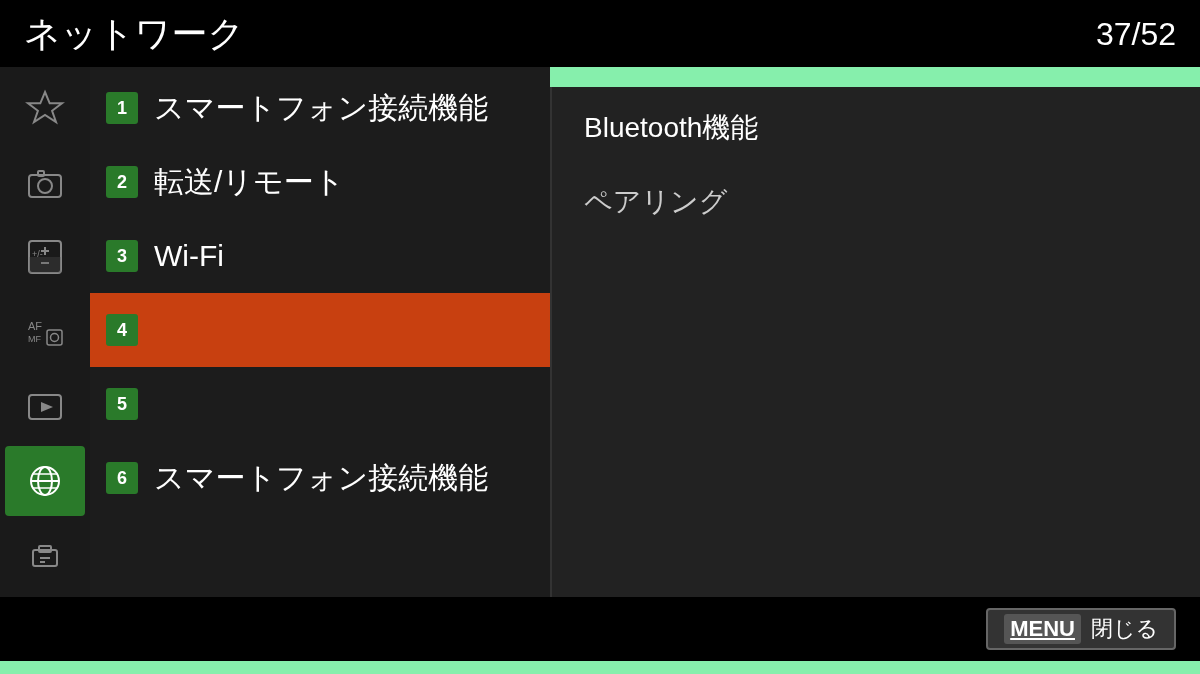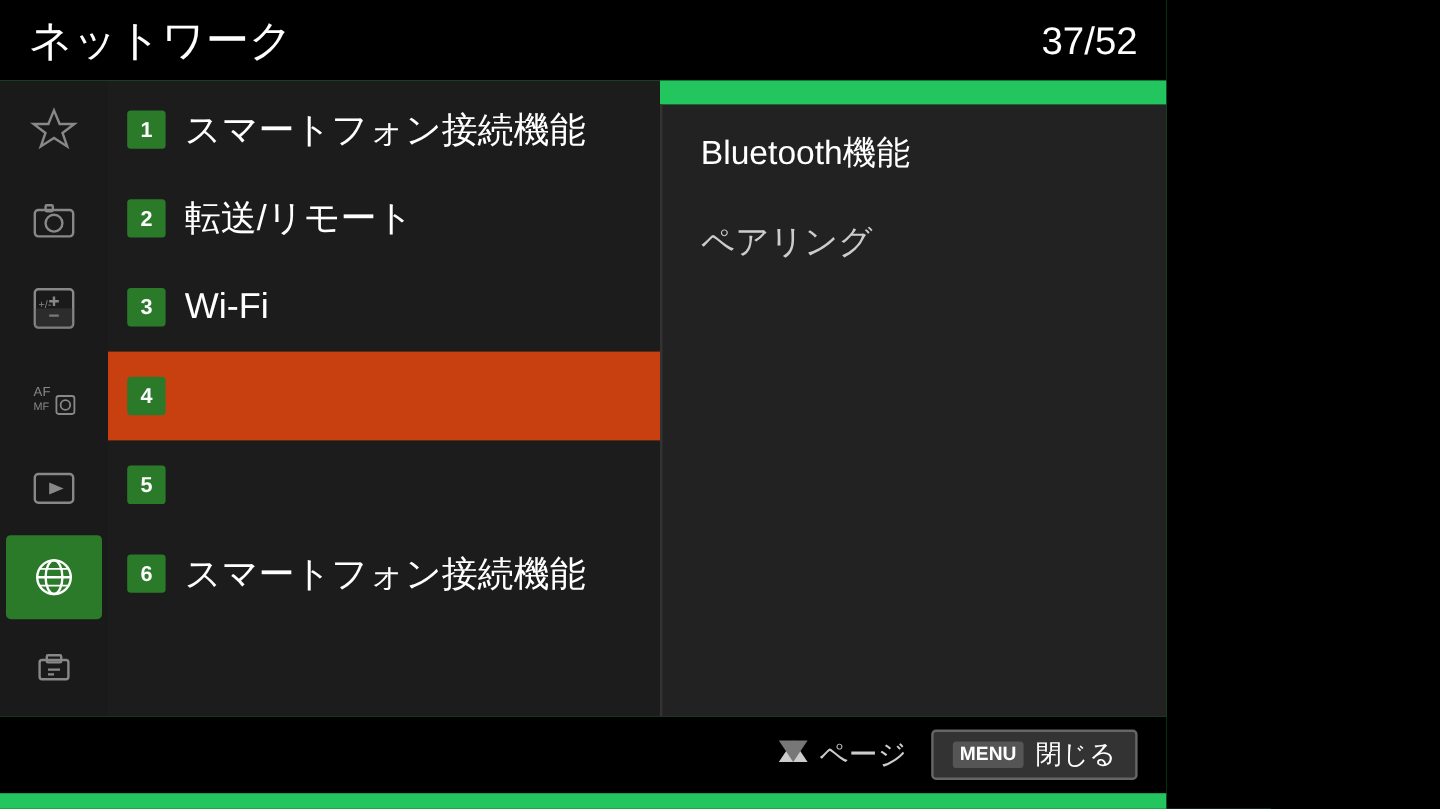--- a/index.html
+++ b/index.html
@@ -6,23 +6,23 @@
     body {
       width: 1200px;
       height: 674px;
       background: #000;
       font-family: 'Hiragino Kaku Gothic ProN', 'Meiryo', 'MS Gothic', sans-serif;
       overflow: hidden;
       position: relative;
     }
 
     .screen {
-      width: 972px;
+      width: 1200px;
       height: 674px;
-      background: #22c55e;
+      background: #86efac;
       position: relative;
     }
 
     
     .header {
       display: flex;
       justify-content: space-between;
       align-items: center;
       padding: 10px 24px 8px 24px;
       background: #000;
@@ -156,24 +156,25 @@
       border: 2px solid #666;
       border-radius: 4px;
       padding: 4px 16px;
       gap: 10px;
       color: #fff;
       font-size: 22px;
     }
     .menu-label-box {
       background: #555;
       color: #fff;
-      font-size: 16px;
+      font-size: 22px;
       font-weight: bold;
       padding: 2px 6px;
       border-radius: 3px;
+      text-decoration: underline;
     }
   </style>
 </head>
 <body>
 
 <div class="screen">
 
   <div class="header">
     <span class="header-title">ネットワーク</span>
     <span class="header-page">37/52</span>
@@ -280,28 +281,19 @@
         <span class="submenu-item-label">Bluetooth機能</span>
       </div>
       <div class="submenu-item">
         <span class="submenu-item-label">ペアリング</span>
       </div>
     </div>
 
   </div>
 
   <div class="footer">
-    <div class="footer-page-hint">
-      <span style="display:inline-block;">
-        <svg width="28" height="22" viewBox="0 0 28 22">
-          <polygon points="14,2 26,20 2,20" fill="#ccc"></polygon>
-          <polygon points="14,20 26,2 2,2" fill="#777" transform="translate(0,0)"></polygon>
-        </svg>
-      </span>
-      <span>ページ</span>
-    </div>
     <div class="menu-close-btn">
       <span class="menu-label-box">MENU</span>
       <span>閉じる</span>
     </div>
   </div>
 
 </div>
 
 </body></html>

